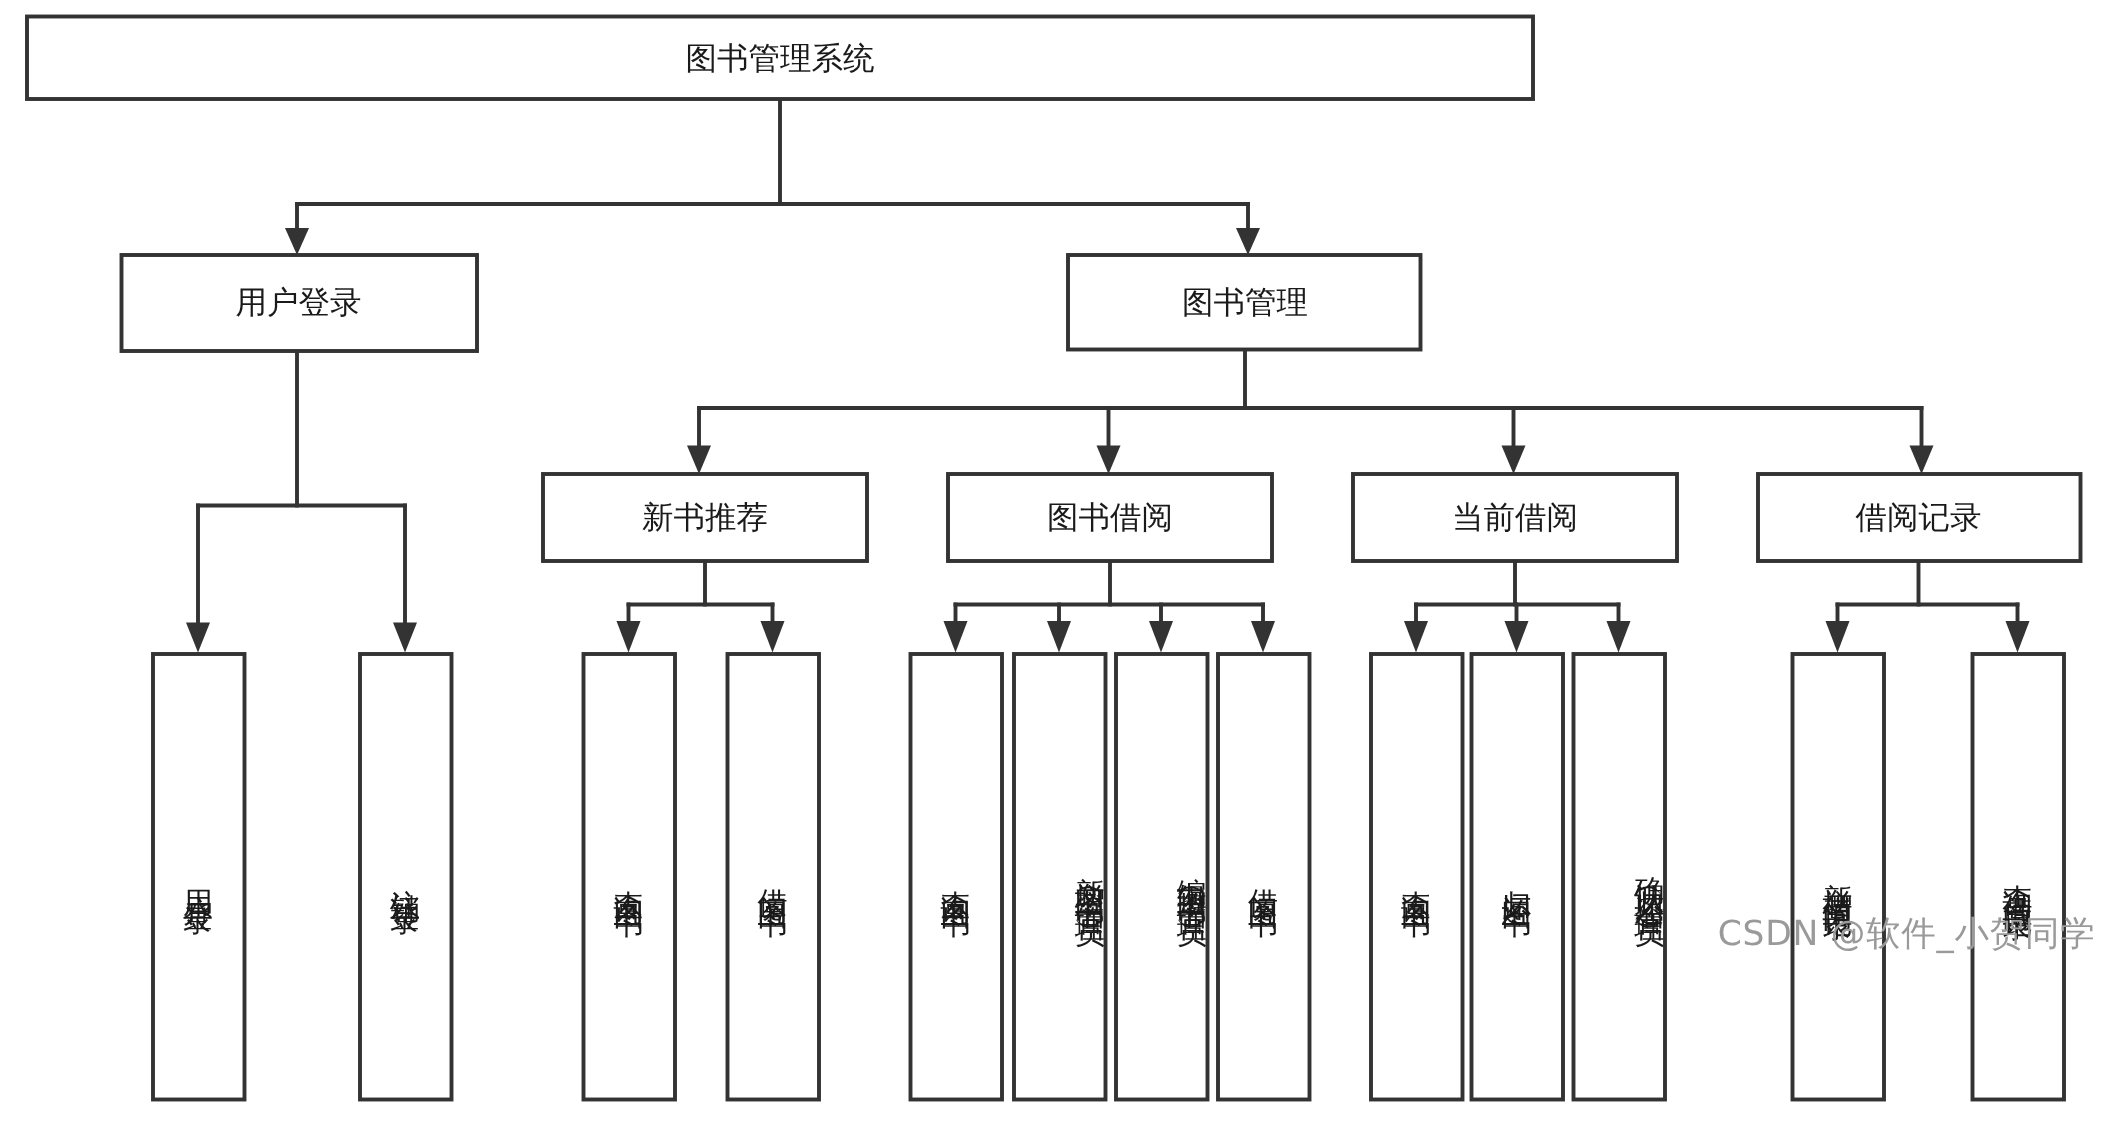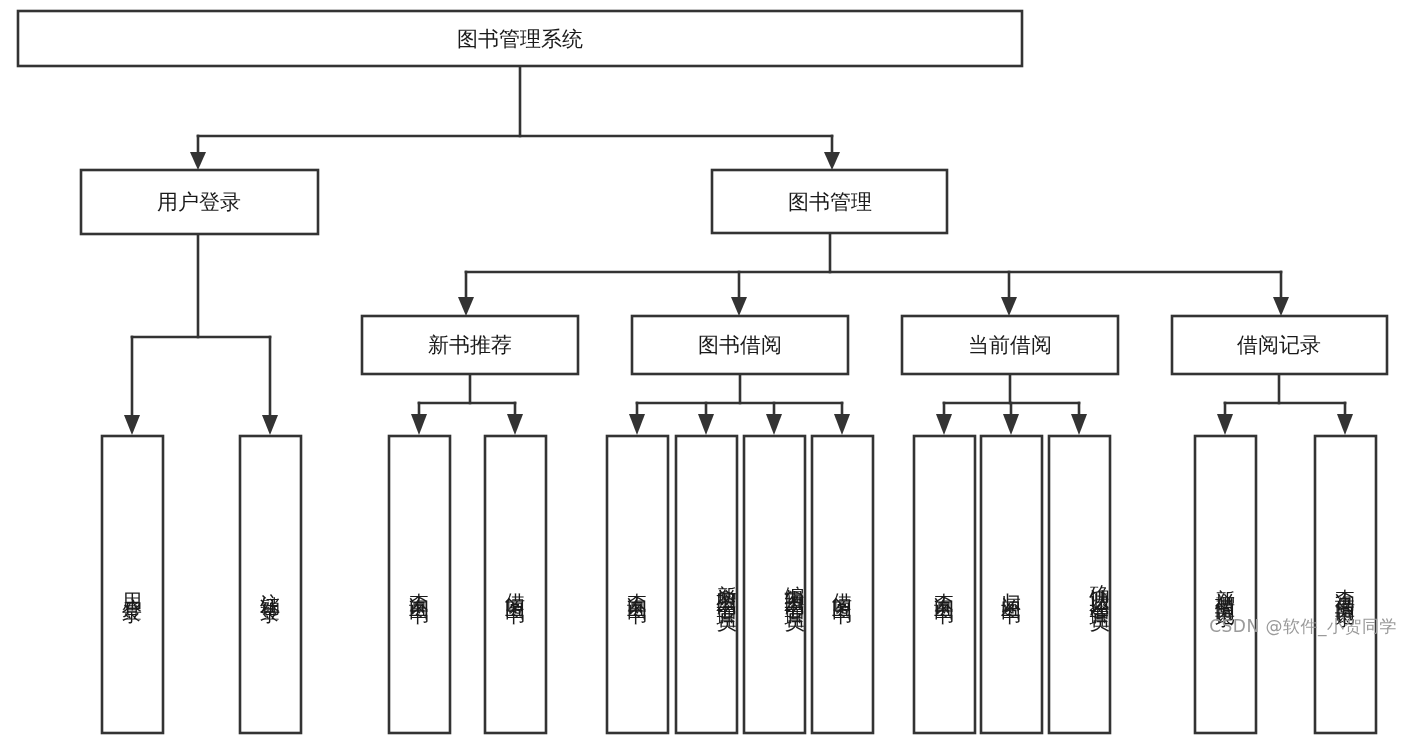--- a/index.html
+++ b/index.html
@@ -62,21 +62,21 @@
     align-items: center;
     justify-content: center;
     white-space: nowrap;
     pointer-events: none;
   }
   .watermark {
     position: absolute;
     right: 8px;
     bottom: 6px;
     font-family: "DejaVu Sans", "Liberation Sans", sans-serif;
-    font-size: 17px;
+    font-size: 23px;
     color: #9a9a9a;
     letter-spacing: 0.5px;
     white-space: nowrap;
   }
 </style>
 </head>
 <body>
 
 <div id="diagram-root">
 

